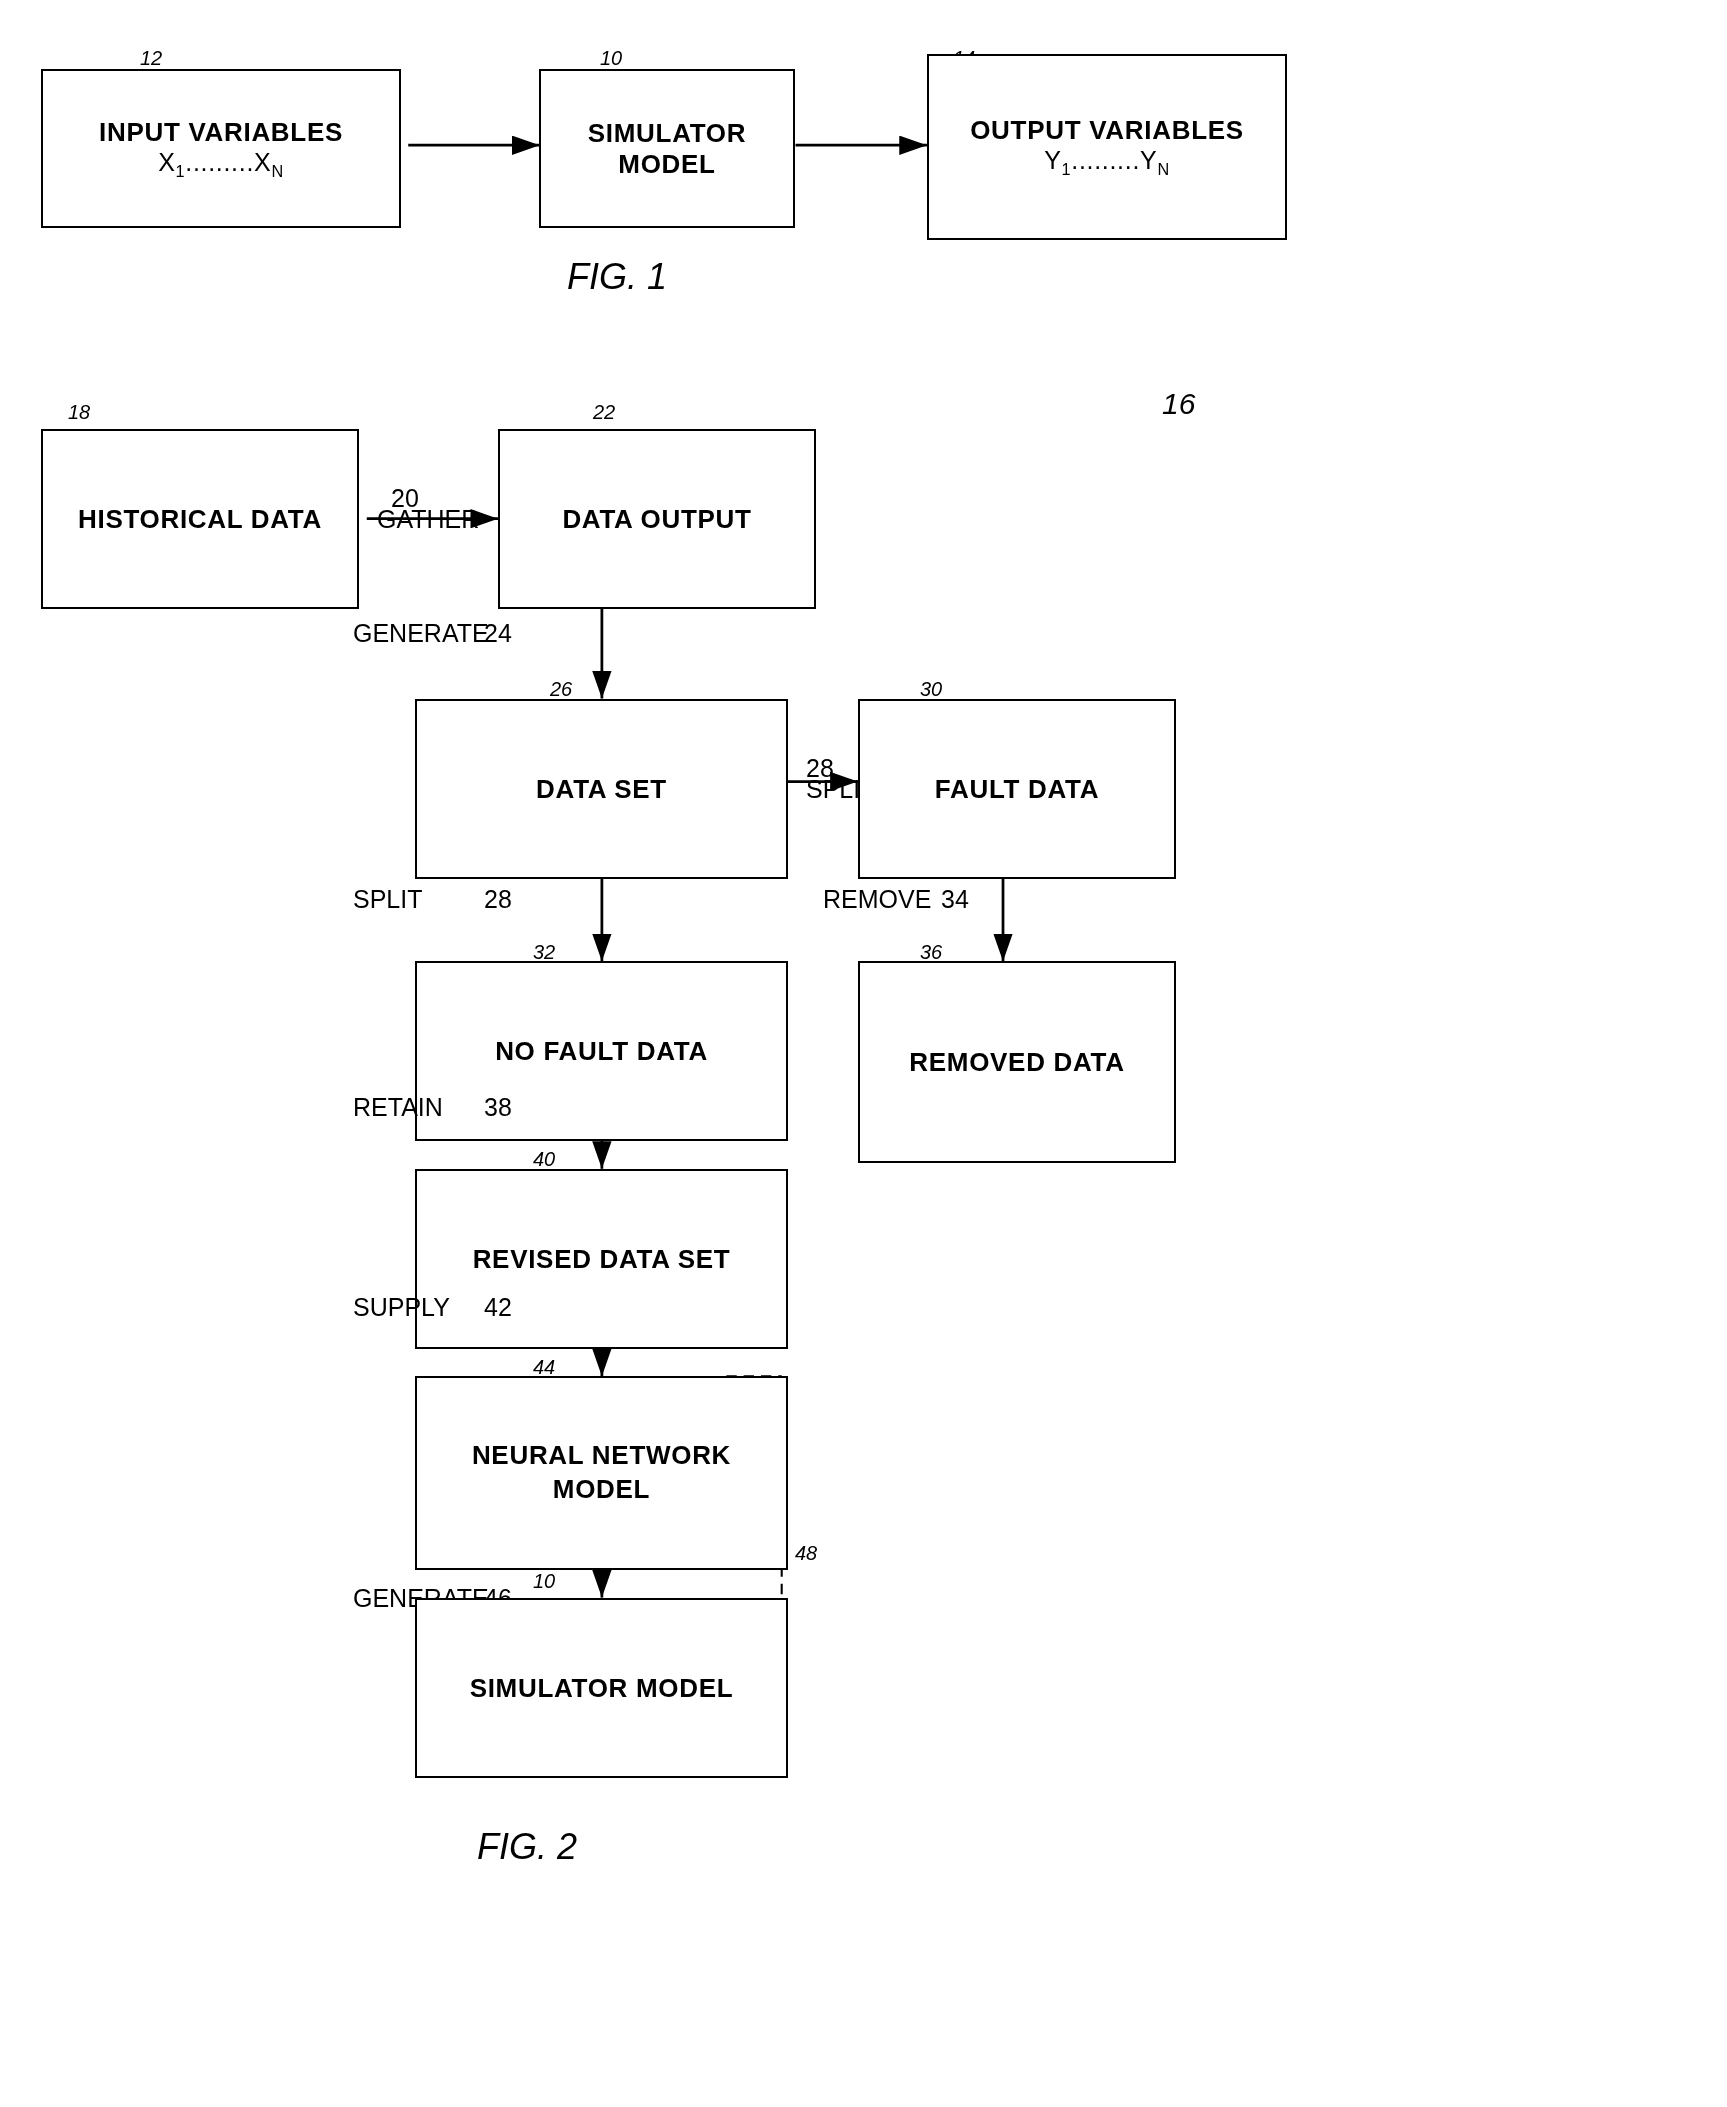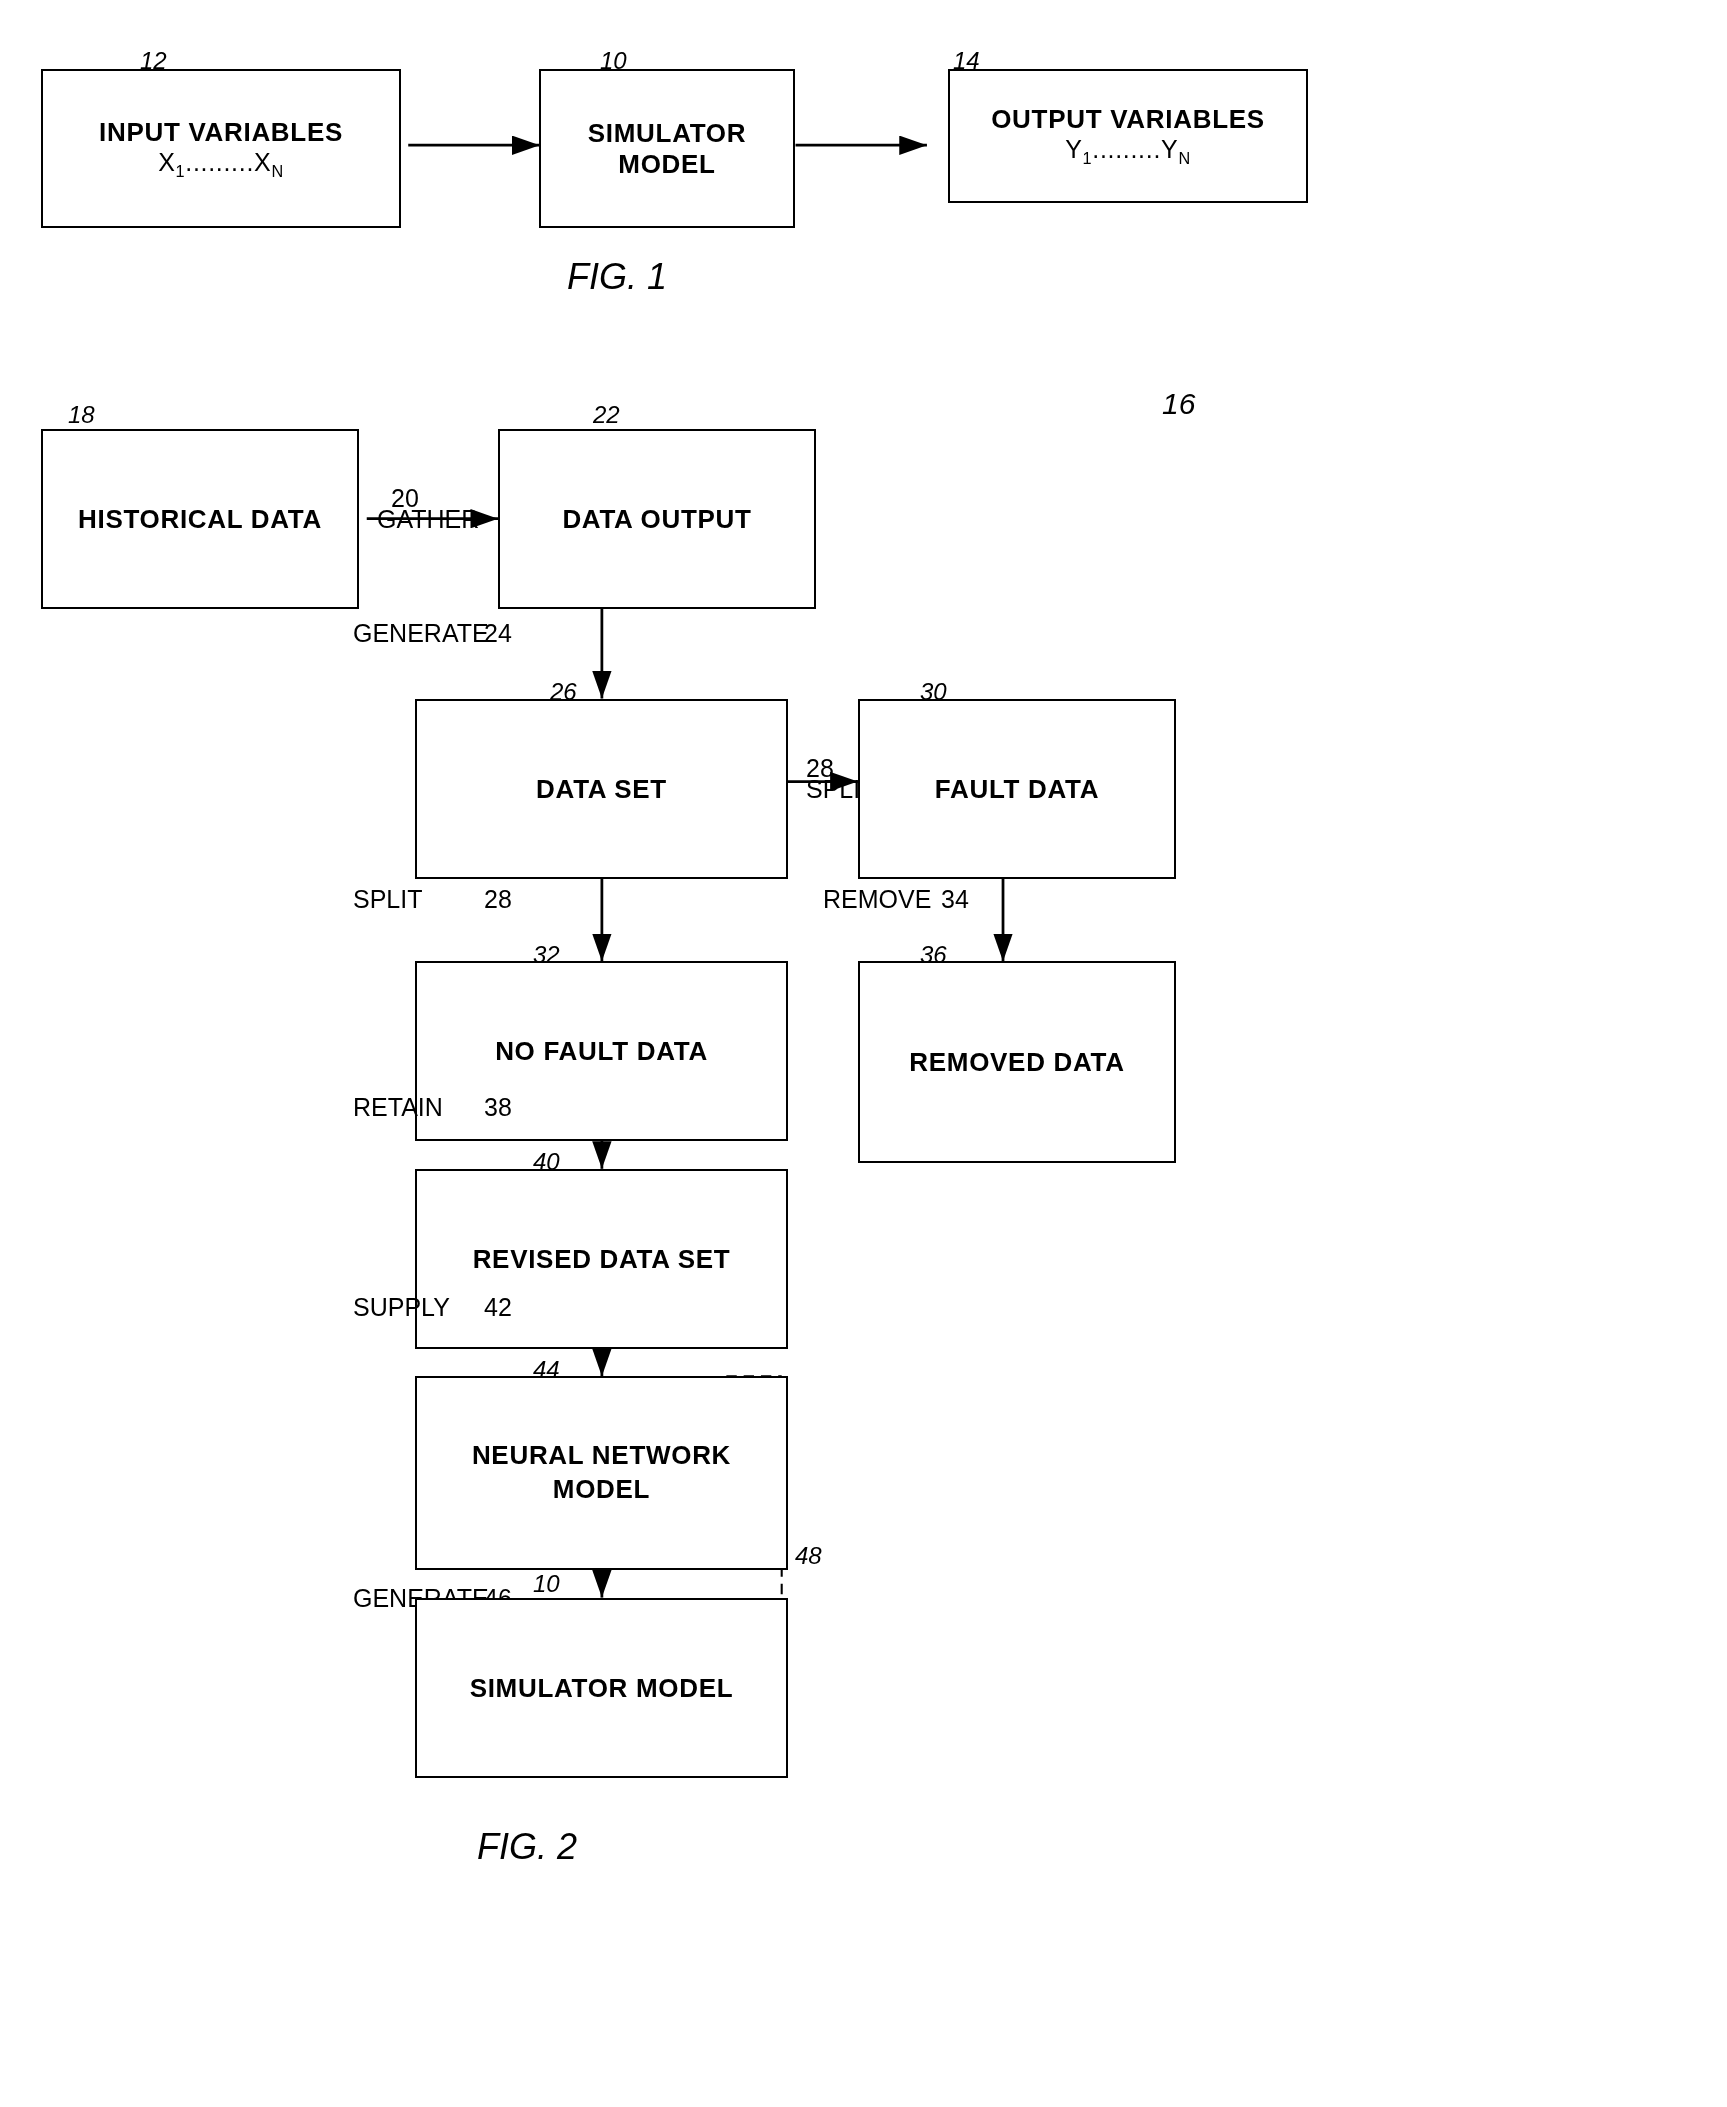--- a/index.html
+++ b/index.html
@@ -30,21 +30,21 @@
       text-align: center;
       font-size: 26px;
       font-weight: bold;
       font-family: Arial, sans-serif;
       letter-spacing: 0.7px;
     }
 
     
     .ref-num {
       position: absolute;
-      font-size: 24px;
+      font-size: 20px;
       font-family: Arial, sans-serif;
       font-style: italic;
     }
 
     
     .arrow-label {
       position: absolute;
       font-size: 25px;
       font-family: Arial, sans-serif;
       font-weight: normal;
@@ -128,21 +128,21 @@
   </div>
 
   <div class="ref-num" style="top:47px; left:600px;">10</div>
 
   <div class="box" style="top:69px; left:539px; width:256px; height:159px;">
     <div>SIMULATOR MODEL</div>
   </div>
 
   <div class="ref-num" style="top:47px; left:953px;">14</div>
 
-  <div class="box" style="top:69px; left:927px; width:360px; height:134px;margin-left:21px;">
+  <div class="box" style="top:54px; left:927px; width:360px; height:186px;">
     <div>
       <div>OUTPUT VARIABLES</div>
       <div style="font-size:25px; font-weight:normal;">Y<sub>1</sub>.........Y<sub>N</sub></div>
     </div>
   </div>
 
   <div class="fig-label" style="top:256px; left:567px;">FIG. 1</div>
 
   <div class="ref-num" style="top:387px; left:1162px; font-size:30px;">16</div>
 

